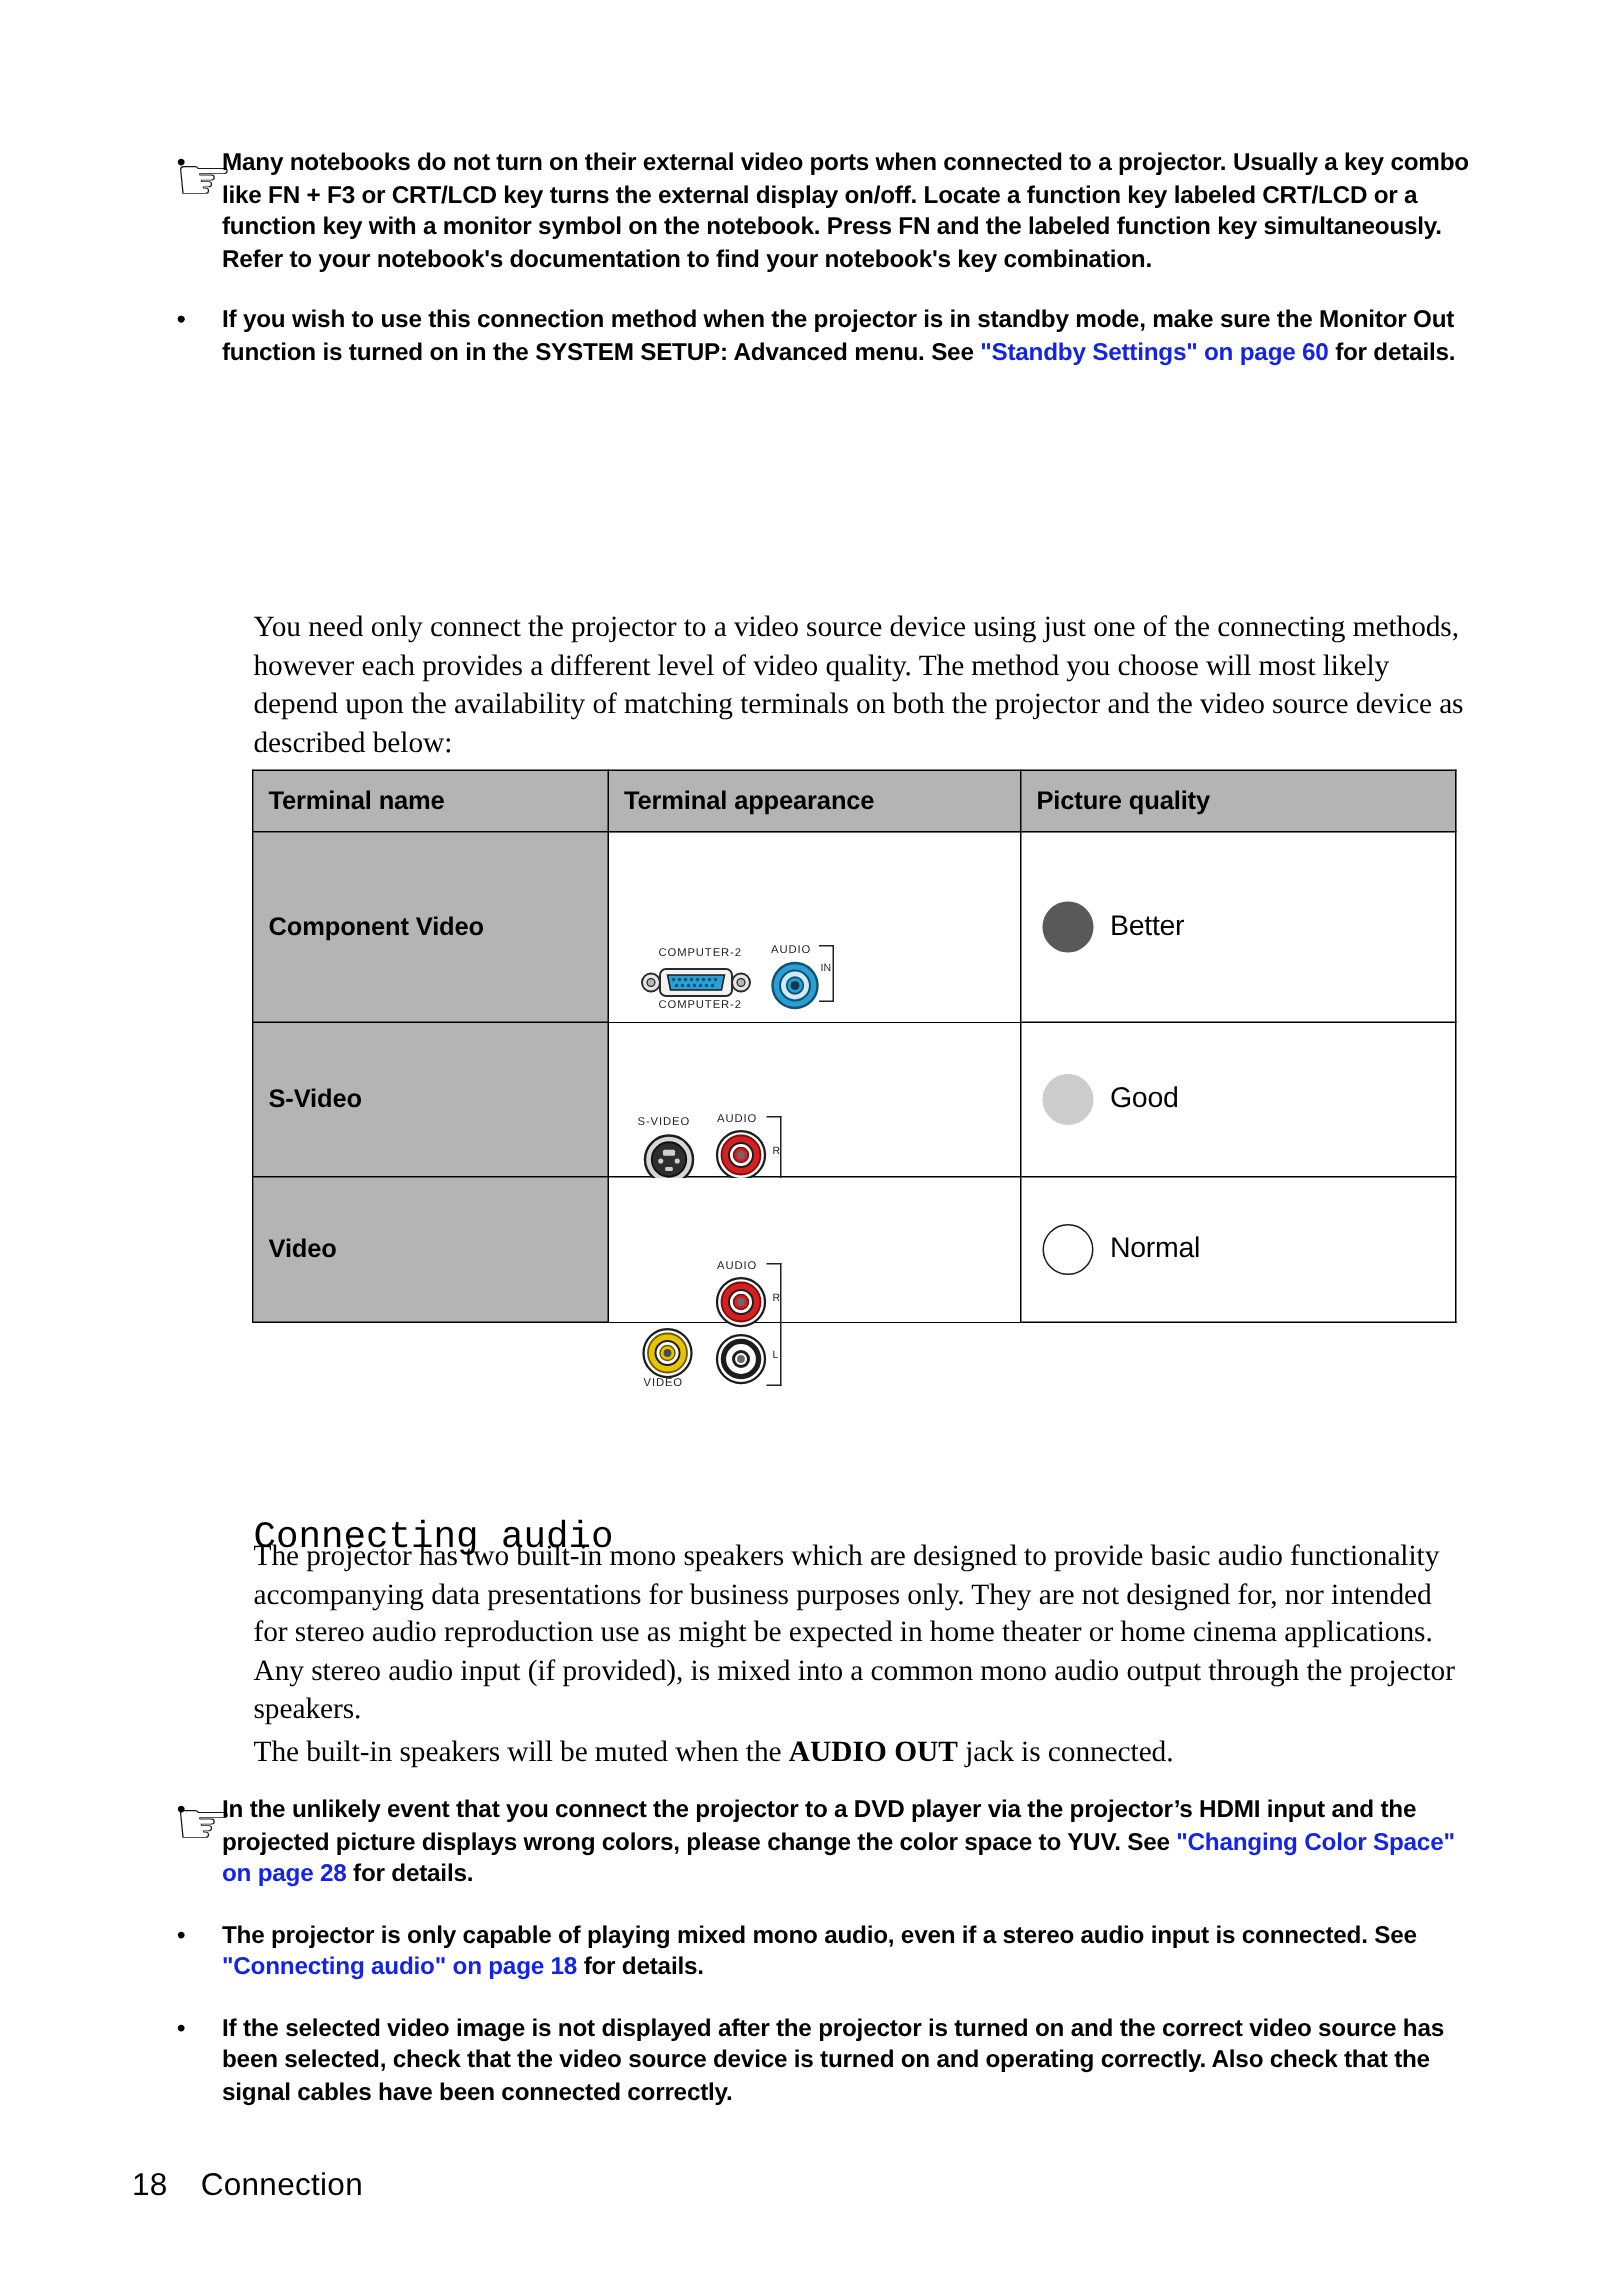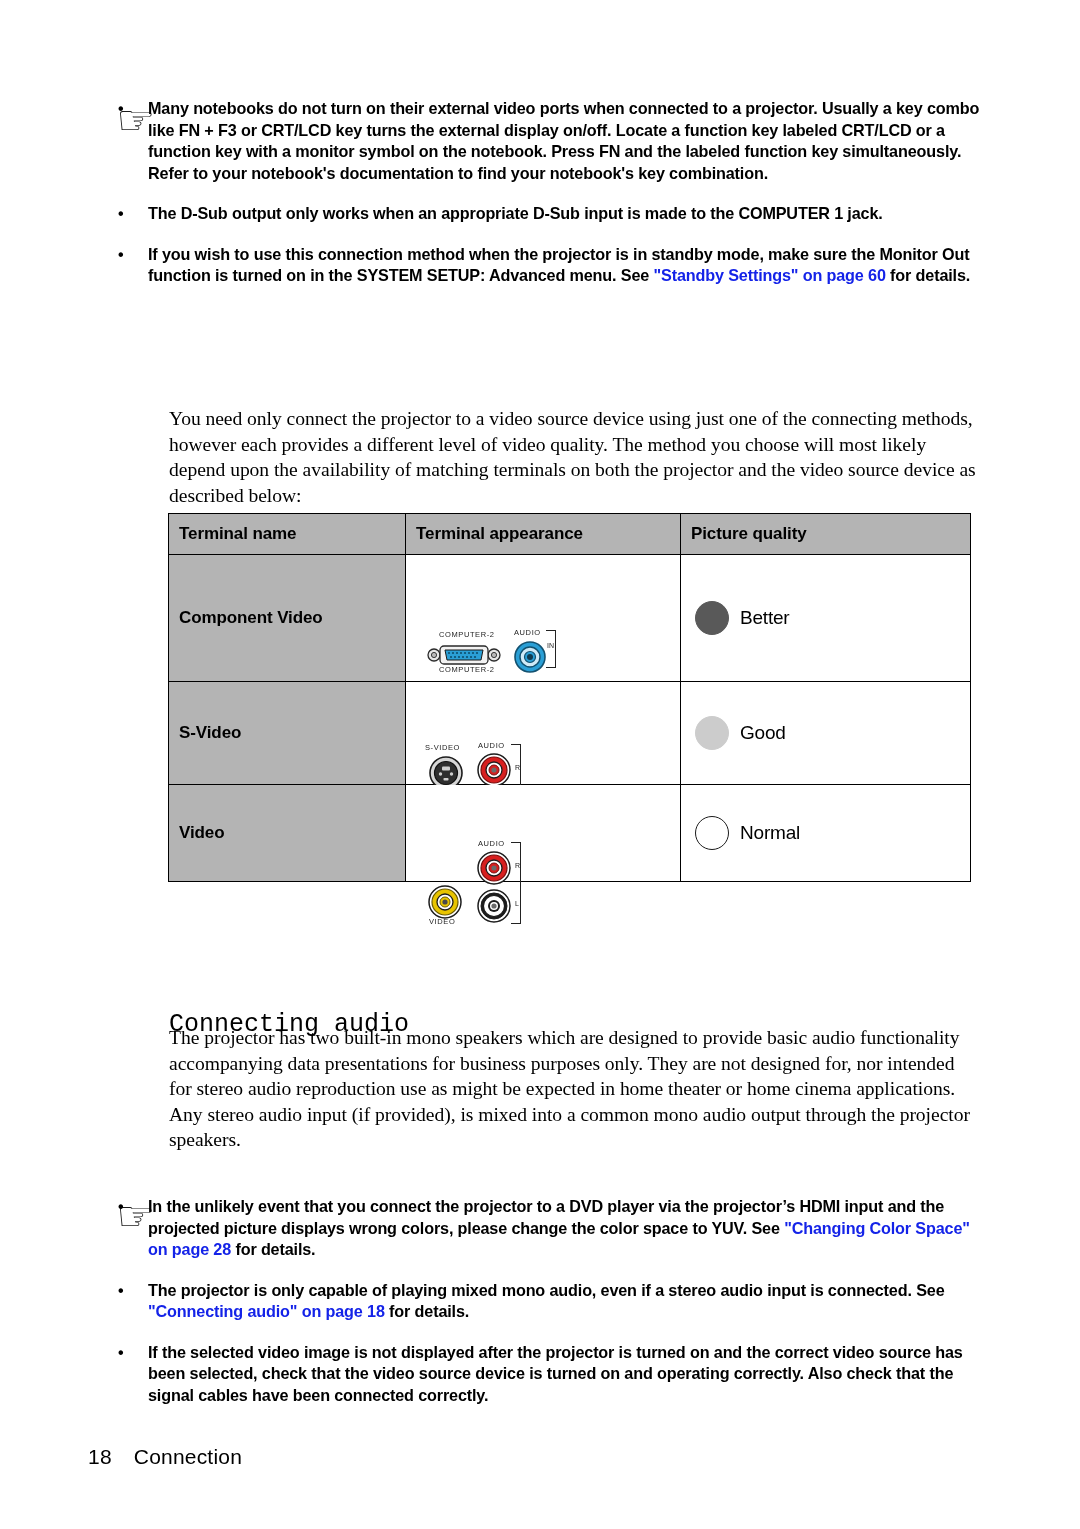--- a/index.html
+++ b/index.html
@@ -202,21 +202,20 @@
 
   <div class="note-block" style="left:110px; top:98px; width:880px;">
     <span class="note-hand" style="left:8px; top:2px;">☞</span>
     <ul class="note-list">
       <li class="note-item">
         <span class="bullet">•</span>
         <span>Many notebooks do not turn on their external video ports when connected to a projector. Usually a key combo like FN + F3 or CRT/LCD key turns the external display on/off. Locate a function key labeled CRT/LCD or a function key with a monitor symbol on the notebook. Press FN and the labeled function key simultaneously. Refer to your notebook's documentation to find your notebook's key combination.</span>
       </li>
       <li class="note-item">
         <span class="bullet">•</span>
-        <span>The D-Sub output only works when an appropriate D-Sub input is made to the COMPUTER 1 jack.</span>
       </li>
       <li class="note-item">
         <span class="bullet">•</span>
         <span>If you wish to use this connection method when the projector is in standby mode, make sure the Monitor Out function is turned on in the SYSTEM SETUP: Advanced menu. See </span><span class="lnk">"Standby Settings" on page 60</span><span> for details.</span>
       </li>
     </ul>
   </div>
 
 
   <p class="body-p" style="left:169px; top:406px; width:812px; margin:0;">You need only connect the projector to a video source device using just one of the connecting methods, however each provides a different level of video quality. The method you choose will most likely depend upon the availability of matching terminals on both the projector and the video source device as described below:</p>
@@ -406,20 +405,21 @@
         </td>
       </tr>
 
     </tbody>
   </table>
 
   <h2 class="h2" style="left:169px; top:991px;">Connecting audio</h2>
 
   <p class="body-p" style="left:169px; top:1025px; width:812px; margin:0;">The projector has two built-in mono speakers which are designed to provide basic audio functionality accompanying data presentations for business purposes only. They are not designed for, nor intended for stereo audio reproduction use as might be expected in home theater or home cinema applications. Any stereo audio input (if provided), is mixed into a common mono audio output through the projector speakers.</p>
 
+  <p class="body-p" style="left:169px; top:1156px; width:812px; margin:0;"><span>The built-in speakers will be muted when the </span><b>AUDIO OUT</b><span> jack is connected.</span></p>
 
   <div class="note-block" style="left:110px; top:1196px; width:880px;">
     <span class="note-hand" style="left:8px; top:0px;">☞</span>
     <ul class="note-list">
       <li class="note-item">
         <span class="bullet">•</span>
         <span>In the unlikely event that you connect the projector to a DVD player via the projector’s HDMI input and the projected picture displays wrong colors, please change the color space to YUV. See </span><span class="lnk">"Changing Color Space" on page 28</span><span> for details.</span>
       </li>
       <li class="note-item">
         <span class="bullet">•</span>

